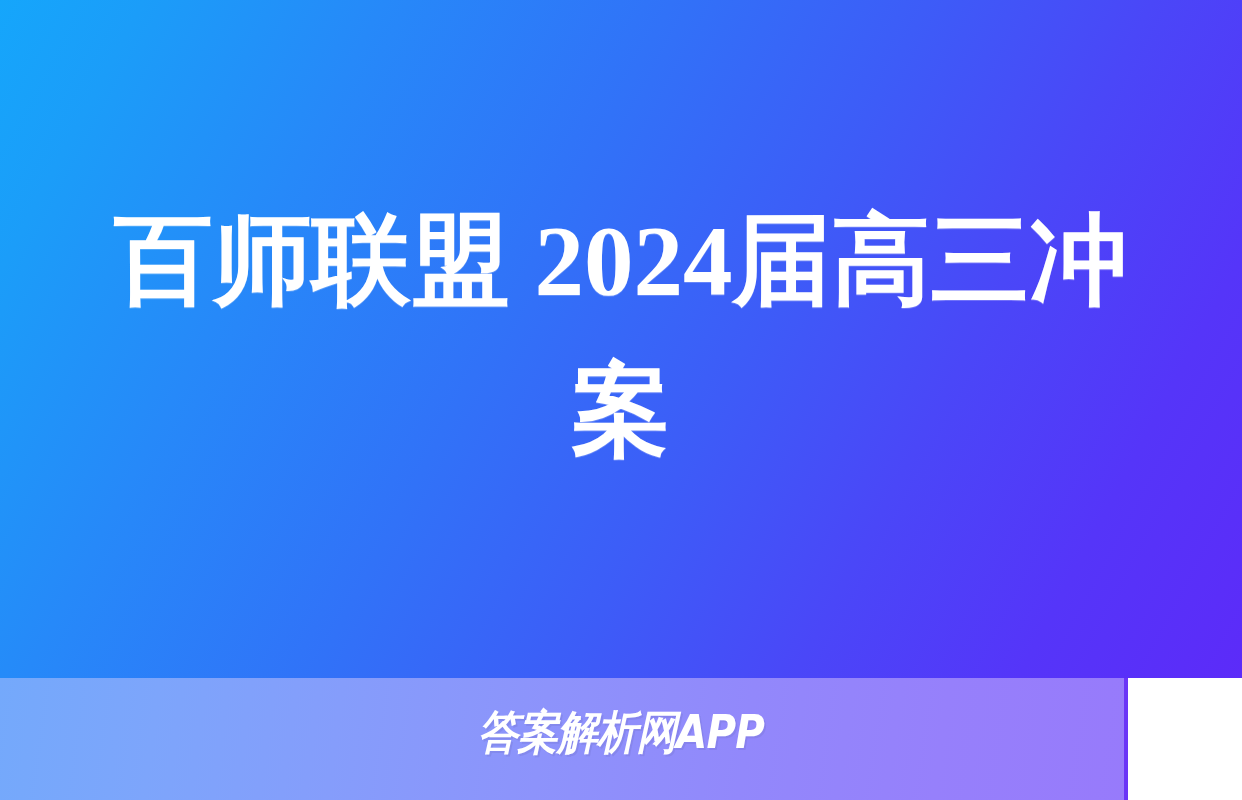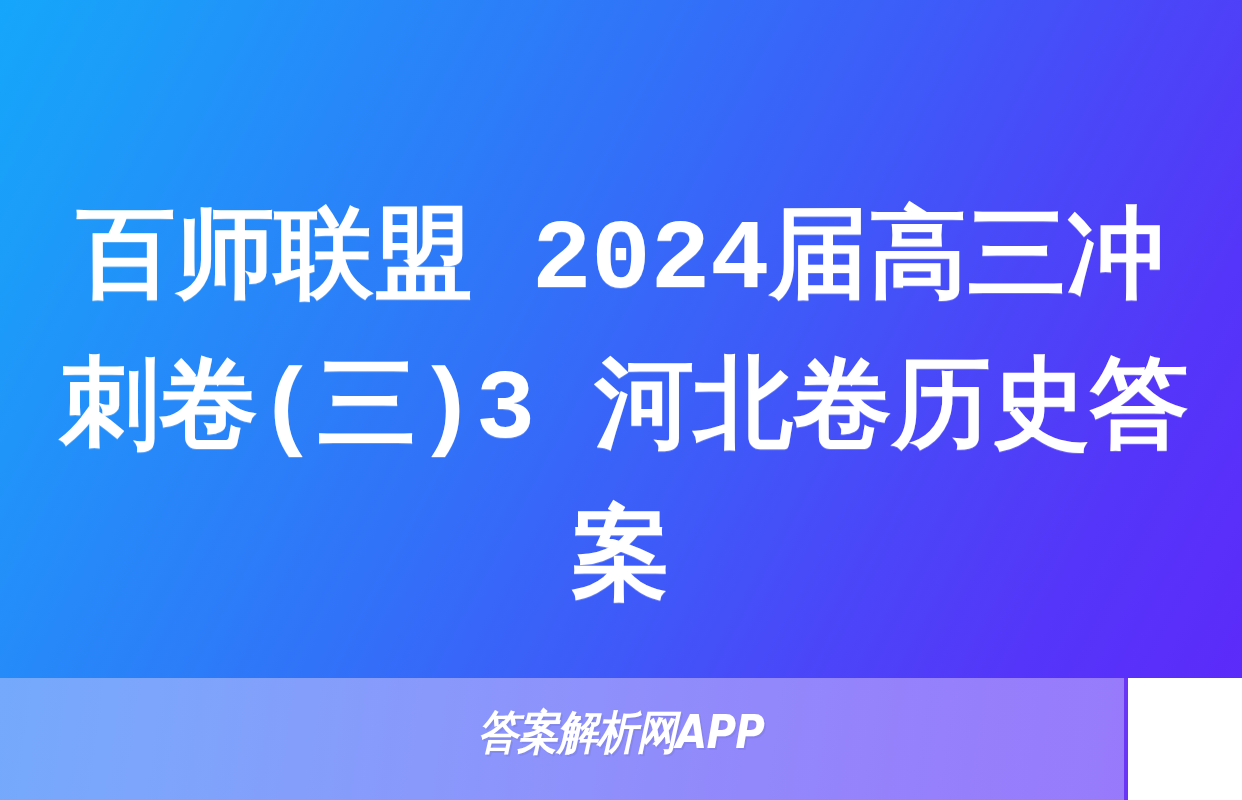--- a/index.html
+++ b/index.html
@@ -44,21 +44,21 @@
   .title-block {
     position: absolute;
     left: 60px;
     top: 186px;
     width: 1122px;
     text-align: center;
   }
   .title-line {
     display: block;
     color: #ffffff;
-    font-family: Liberation Mono, monospace;
+    font-family: Liberation Serif, serif;
     font-weight: 700;
     font-size: 99px;
     line-height: 150px;
     letter-spacing: 0px;
     white-space: nowrap;
     text-shadow: 0 1px 0 rgba(255,255,255,0.22);
   }
 
   
   .watermark-band {
@@ -108,21 +108,20 @@
 </style>
 </head>
 <body>
 
 <div id="poster">
 
   <div class="hero"></div>
 
   <div class="title-block">
     <span class="title-line">百师联盟 2024届高三冲</span>
-    <span class="title-line">刺卷(三)3 河北卷历史答</span>
     <span class="title-line">案</span>
   </div>
 
   <div class="watermark-band">
     <div class="watermark-text">答案解析网APP</div>
   </div>
 
 </div>
 
 </body></html>

